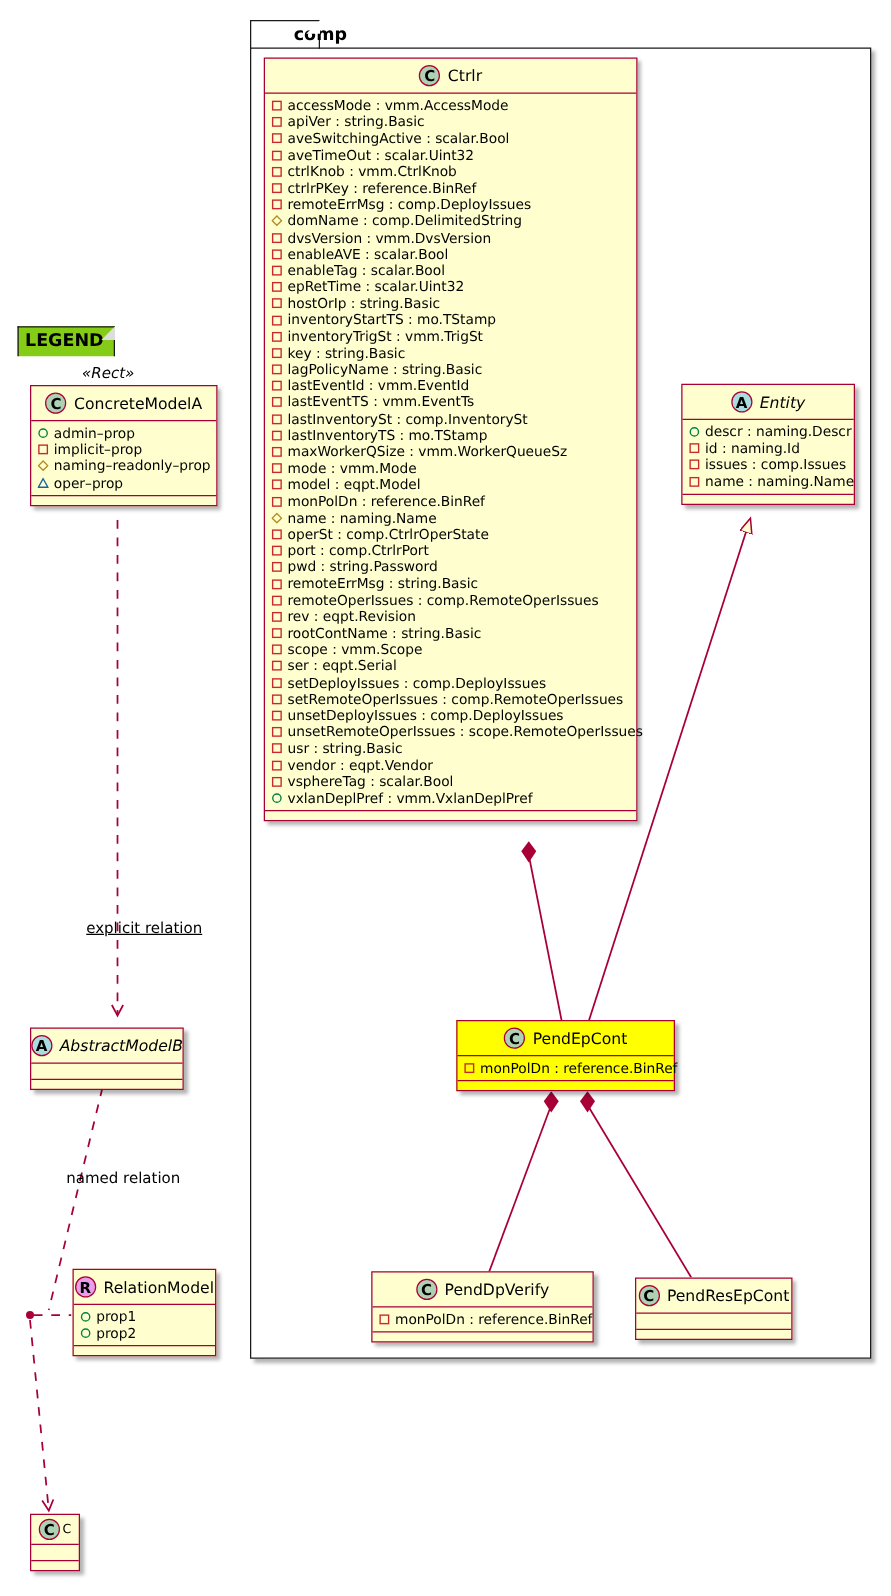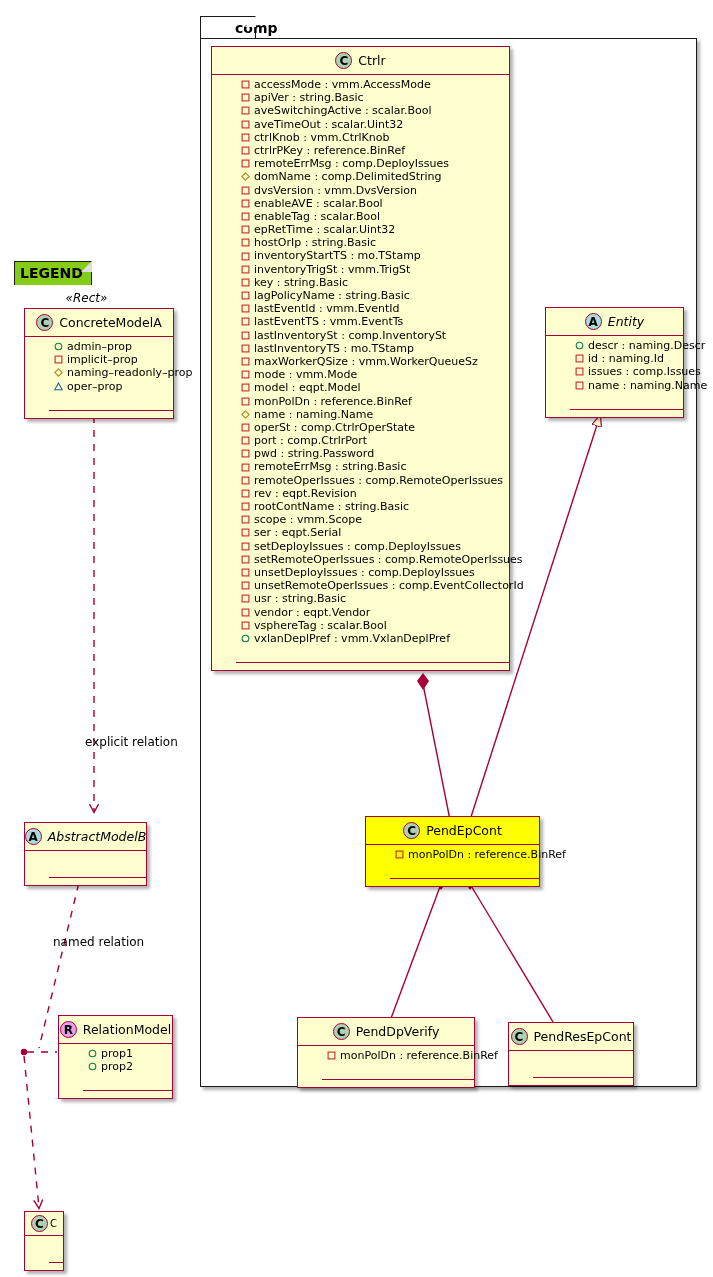--- a/index.html
+++ b/index.html
@@ -78,23 +78,22 @@
   .cls-stereo {
     text-align: center;
     font-style: italic;
     font-size: 12px;
     padding: 3px 0 2px 0;
     color: #000000;
   }
   .cls-name { font-size: 12.5px; }
   .cls-name.ital { font-style: italic; }
   .cls-body {
-    padding: 3px 4px 17px 5px;
+    padding: 3px 4px 3px 5px;
     border-bottom: 1.5px solid #A80036;
-    margin-left: 24px;
   }
   .cls-foot {
     height: 7px;
   }
   .attr {
     display: flex;
     align-items: center;
     gap: 4px;
     line-height: 13.2px;
     height: 13.2px;
@@ -482,21 +481,21 @@
             </svg>
           </span>
           <span class="attr-text">unsetDeployIssues : comp.DeployIssues</span>
         </div>
         <div class="attr">
           <span class="vm">
             <svg width="9" height="9" viewBox="0 0 9 9">
               <rect x="1.1" y="1.1" width="6.8" height="6.8" fill="none" stroke="#C82930" stroke-width="1.1"></rect>
             </svg>
           </span>
-          <span class="attr-text">unsetRemoteOperIssues : comp.EventCollectorId</span>
+          <span class="attr-text">unsetRemoteOperIssues : scope.RemoteOperIssues</span>
         </div>
         <div class="attr">
           <span class="vm">
             <svg width="9" height="9" viewBox="0 0 9 9">
               <rect x="1.1" y="1.1" width="6.8" height="6.8" fill="none" stroke="#C82930" stroke-width="1.1"></rect>
             </svg>
           </span>
           <span class="attr-text">usr : string.Basic</span>
         </div>
         <div class="attr">
@@ -701,16 +700,16 @@
 
   <div class="cls" style="left:24px; top:1211px; width:40px;">
     <div class="cls-hdr" style="padding:3px 2px 3px 2px; gap:2px;">
       <span class="badge badge-C">C</span>
       <span class="cls-name" style="font-size:10px;">C</span>
     </div>
     <div class="cls-body" style="height:6px;"></div>
     <div class="cls-foot"></div>
   </div>
 
-  <div class="edge-label" style="left:85px; top:735px;">explicit relation</div>
+  <div class="edge-label" style="left:69px; top:735px;text-decoration:underline;">explicit relation</div>
   <div class="edge-label" style="left:53px; top:935px;">named relation</div>
 
 </div>
 
 </body></html>

